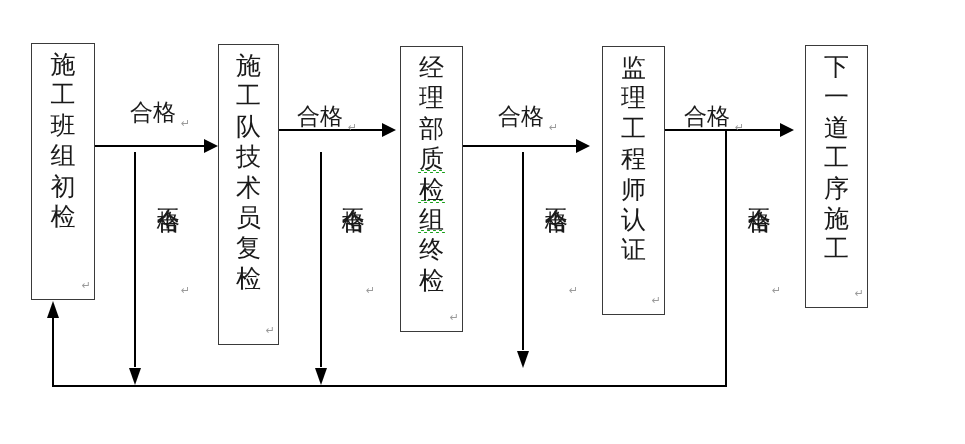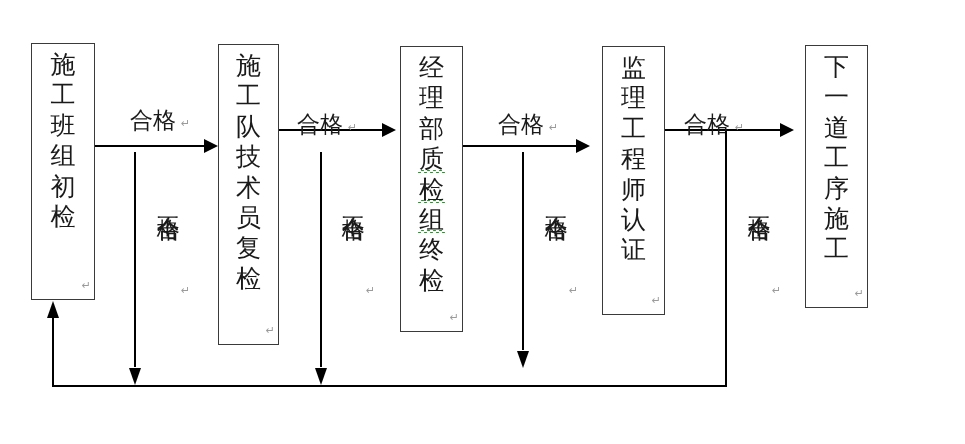--- a/index.html
+++ b/index.html
@@ -56,21 +56,20 @@
     pointer-events:none;
   }
 
   
   .elabel{
     position:absolute;
     font-size:23px;
     line-height:1.16;
     color:#1a1a1a;
     white-space:nowrap;
-    margin-top:8px;
   }
   .elabel.vert{
     writing-mode:vertical-rl;
     text-orientation:upright;
     letter-spacing:1px;
     white-space:normal;
   }
 
   
   .hline{position:absolute;background:#000;height:1.6px;}

